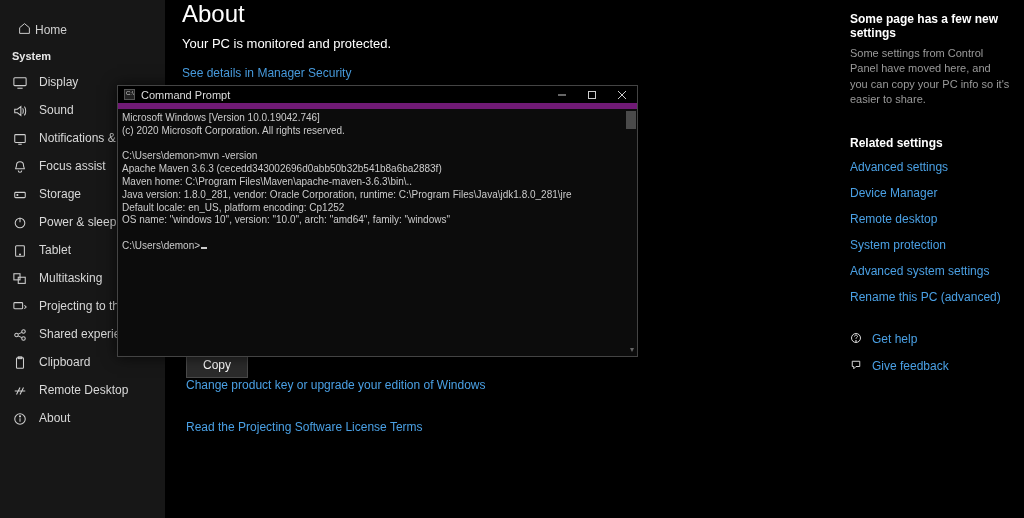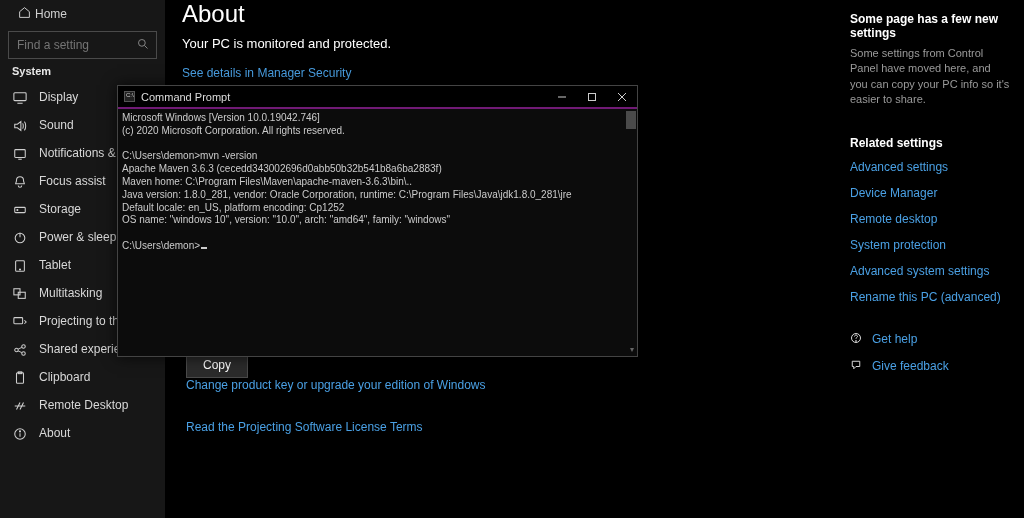--- a/index.html
+++ b/index.html
@@ -1,18 +1,18 @@
 <!DOCTYPE html>
 <html><head>
   <meta charset="utf-8">
   <style>
     * { margin:0; padding:0; box-sizing:border-box; font-family:"Segoe UI",Arial,sans-serif; -webkit-font-smoothing:antialiased; }
     body { background:#000; color:#fff; width:1024px; height:518px; overflow:hidden; position:relative; font-size:13px; }
 
-    .sidebar { position:absolute; left:0; top:0; width:165px; height:100%; background:#171717; padding-top:0; }
+    .sidebar { position:absolute; left:0; top:0; width:165px; height:100%; background:#171717; padding-top:16px; }
     .sidebar-top { padding:0 8px; }
     .home-row { display:flex; align-items:center; height:28px; padding-left:5px; color:#d0d0d0; font-size:12px; cursor:pointer; }
     .home-row .ic { width:22px; text-align:center; }
     .search-wrap { margin:3px 0 6px 0; }
     .search { width:100%; height:28px; background:transparent; border:1px solid #4a4a4a; color:#aaa; padding:0 26px 0 8px; font-size:12px; outline:none; }
     .search-box { position:relative; }
     .search-ic { position:absolute; right:8px; top:7px; font-size:12px; color:#888; pointer-events:none; }
     .sys-hdr { color:#e8e8e8; font-size:11px; font-weight:600; margin:6px 0 6px 12px; }
     .nav { list-style:none; }
     .nav li { display:flex; align-items:center; height:28px; padding-left:13px; color:#d8d8d8; font-size:12px; cursor:pointer; }
@@ -31,21 +31,21 @@
 
     .right { position:absolute; right:14px; top:12px; width:160px; }
     .right .rh { font-size:12px; font-weight:600; color:#fff; margin-bottom:6px; }
     .right .desc { font-size:11px; color:#9a9a9a; line-height:1.4; margin-bottom:28px; }
     .right .rh2 { font-size:12px; font-weight:600; color:#fff; margin-bottom:10px; }
     .right .rlinks { display:flex; flex-direction:column; gap:12px; margin-bottom:28px; }
     .right .help { display:flex; align-items:center; gap:10px; font-size:12px; color:#4aa0e4; cursor:pointer; margin-bottom:12px; }
     .right .help .hic { color:#fff; width:12px; }
 
     .cmd { position:absolute; left:117px; top:85px; width:521px; height:272px; background:#0c0c0c; border:1px solid #444; box-shadow:0 0 14px rgba(0,0,0,.7); }
-    .titlebar { height:23px; background:#000; display:flex; align-items:center; justify-content:space-between; padding:0 0 0 6px; border-bottom:2px solid #701a75; }
+    .titlebar { height:23px; background:#000; display:flex; align-items:center; justify-content:space-between; padding:0 0 0 6px; border-bottom:6px solid #701a75; }
     .titlebar .tl { display:flex; align-items:center; gap:6px; font-size:11px; color:#ddd; }
     .titlebar .tl .cic { width:11px; height:11px; background:#222; border:1px solid #555; position:relative; }
     .titlebar .tl .cic::after { content:"C:\\"; position:absolute; font-size:6px; color:#ccc; left:1px; top:0; }
     .winbtns { display:flex; }
     .winbtn { width:30px; height:23px; display:flex; align-items:center; justify-content:center; font-size:11px; color:#ccc; cursor:pointer; }
     .term { position:absolute; inset:23px 0 0 0; font-family:"Consolas","Courier New",monospace; font-size:10px; line-height:1.18; color:#cccccc; padding:3px 0 3px 4px; white-space:pre; overflow:hidden; }
     .scroll-th { position:absolute; right:1px; top:25px; width:10px; height:18px; background:#4a4a4a; }
     .scroll-arrow { position:absolute; right:3px; bottom:2px; color:#666; font-size:8px; }
     .cursor { display:inline-block; width:6px; height:2px; background:#ccc; vertical-align:baseline; margin-left:1px; }
   </style>
@@ -54,29 +54,20 @@
 
 <div class="sidebar">
   <div class="sidebar-top">
     <div class="home-row">
       <span class="ic">
         <svg width="13" height="13" viewBox="0 0 16 16">
             <path d="M2 7l6-5 6 5v7H2z" fill="none" stroke="#cfcfcf" stroke-width="1.2"></path>
           </svg>
       </span>
       <span>Home</span>
-    </div>
-    <div class="search-wrap search-box">
-      <input class="search" placeholder="Find a setting" style="">
-      <span class="search-ic">
-        <svg width="12" height="12" viewBox="0 0 16 16">
-            <circle cx="6.5" cy="6.5" r="4.5" fill="none" stroke="#888" stroke-width="1.3"></circle>
-            <line x1="10" y1="10" x2="14" y2="14" stroke="#888" stroke-width="1.3"></line>
-          </svg>
-      </span>
     </div>
   </div>
   <div class="sys-hdr">System</div>
   <ul class="nav">
     <li>
         <span class="ic"><svg width="14" height="14" viewBox="0 0 16 16">
             <rect x="1" y="2" width="14" height="9" rx="1"></rect>
             <line x1="5" y1="14" x2="11" y2="14"></line>
           </svg></span>
         <span>Display</span>

